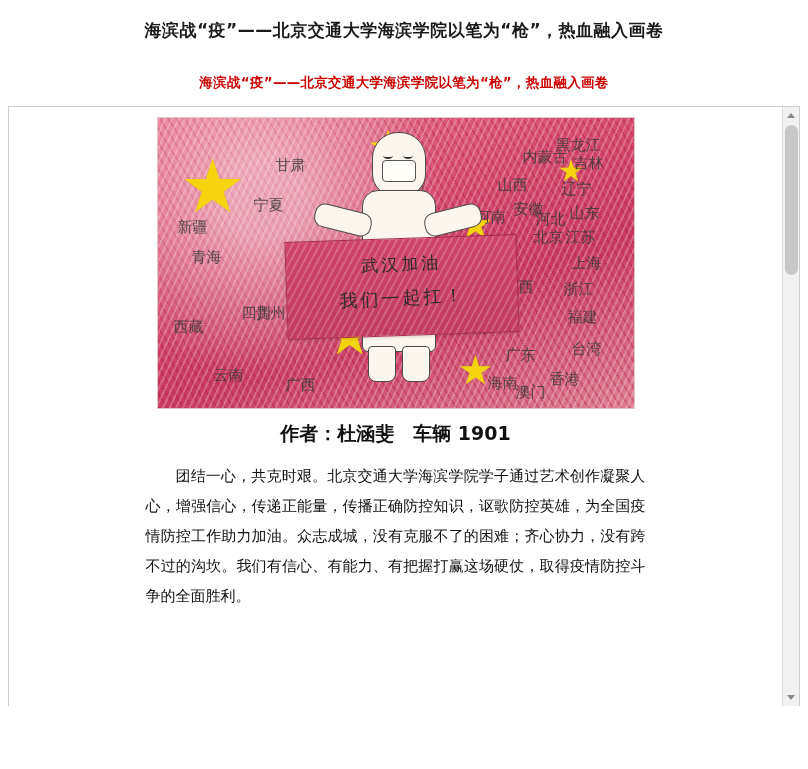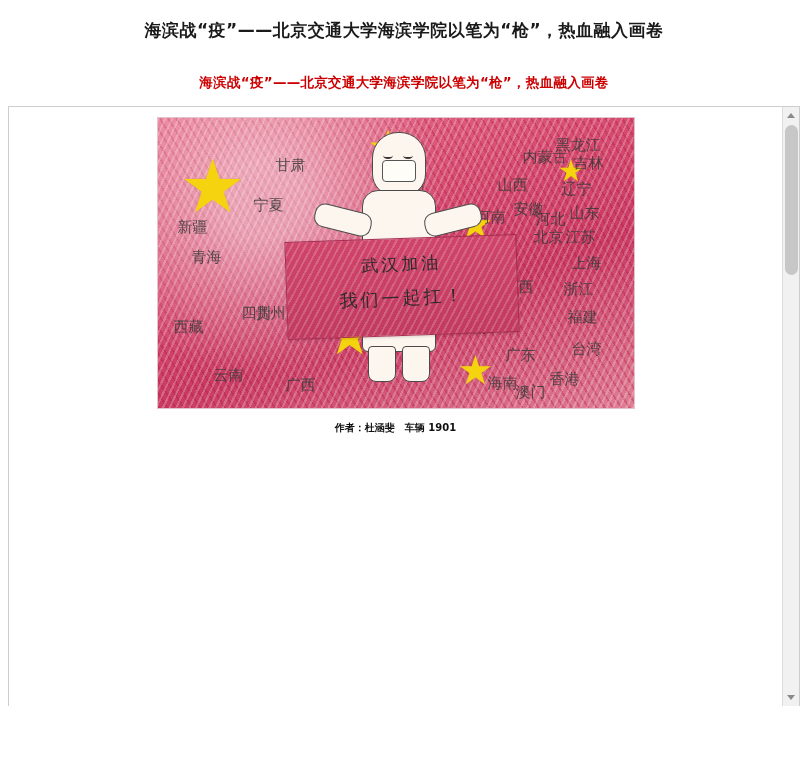--- a/index.html
+++ b/index.html
@@ -265,21 +265,21 @@
     font-family: Liberation Serif, serif;
     font-size: 15px;
     color: #3a3a3a;
     opacity: 0.85;
     white-space: nowrap;
   }
 
   
   .caption {
     text-align: center;
-    font-size: 10px;
+    font-size: 19px;
     font-weight: bold;
     color: #111;
     margin-top: 12px;
     font-family: "DejaVu Sans", "Liberation Sans", sans-serif;
   }
   .body-text {
     width: 500px;
     margin: 14px auto 0 auto;
     font-family: "DejaVu Serif", "Liberation Serif", serif;
     font-size: 15px;
@@ -369,20 +369,21 @@
         <div class="banner">
           <div class="banner-line">武汉加油</div>
           <div class="banner-line second">我们一起扛！</div>
         </div>
 
       </div>
     </div>
 
     <div class="caption">作者：杜涵斐　车辆 1901</div>
 
+    <p class="body-text">团结一心，共克时艰。北京交通大学海滨学院学子通过艺术创作凝聚人心，增强信心，传递正能量，传播正确防控知识，讴歌防控英雄，为全国疫情防控工作助力加油。众志成城，没有克服不了的困难；齐心协力，没有跨不过的沟坎。我们有信心、有能力、有把握打赢这场硬仗，取得疫情防控斗争的全面胜利。</p>
 
   </div>
 
   <div class="scrollbar">
     <div class="sb-btn up">
       <span class="sb-arrow"></span>
     </div>
     <div class="sb-thumb"></div>
     <div class="sb-btn down">
       <span class="sb-arrow"></span>

